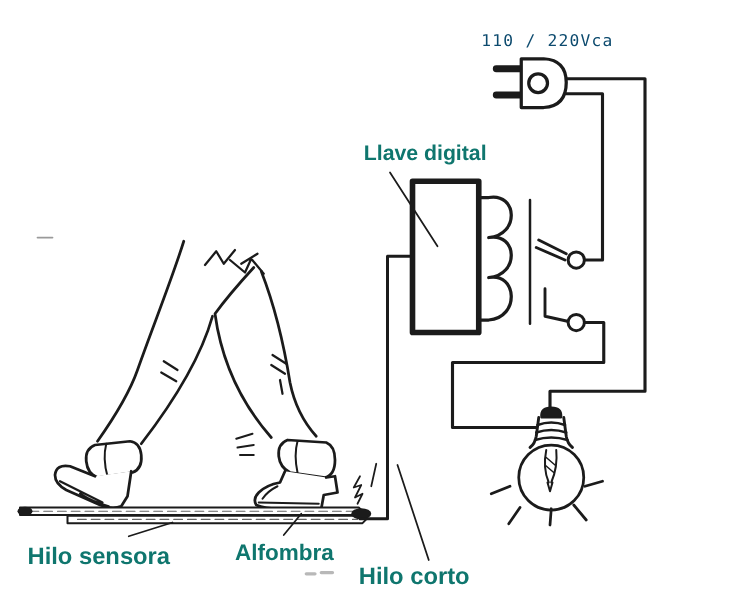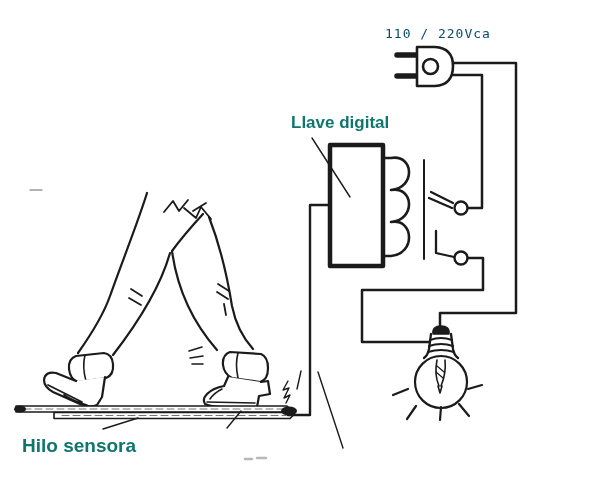--- a/index.html
+++ b/index.html
@@ -118,13 +118,15 @@
       <path stroke-width="2" d="M430,340 Q441,336 452,340 M429,346 Q441,342 453,346 M428,352 Q441,348 454,352"></path>
       <path stroke-width="1.6" d="M437,360 C435,370 436,379 439,386 M445,360 C446,370 444,379 441,386 M438,386 L440,393 L442,386"></path>
       <path stroke-width="1.2" d="M437,366 L444,372 M436,372 L443,378"></path>
       <path stroke-width="2.2" d="M408,389 L393,395 M416,406 L407,419 M441,407 L440,420 M459,404 L469,416 M468,389 L482,385"></path>
     </g>
   </svg>
 
   <div class="lbl lbl-power">110 / 220Vca</div>
   <div class="lbl lbl-llave">Llave digital</div>
   <div class="lbl lbl-placa">Hilo sensora</div>
+  <div class="lbl lbl-alfombra">Alfombra</div>
+  <div class="lbl lbl-hilo">Hilo corto</div>
 </div>
 
 </body></html>

